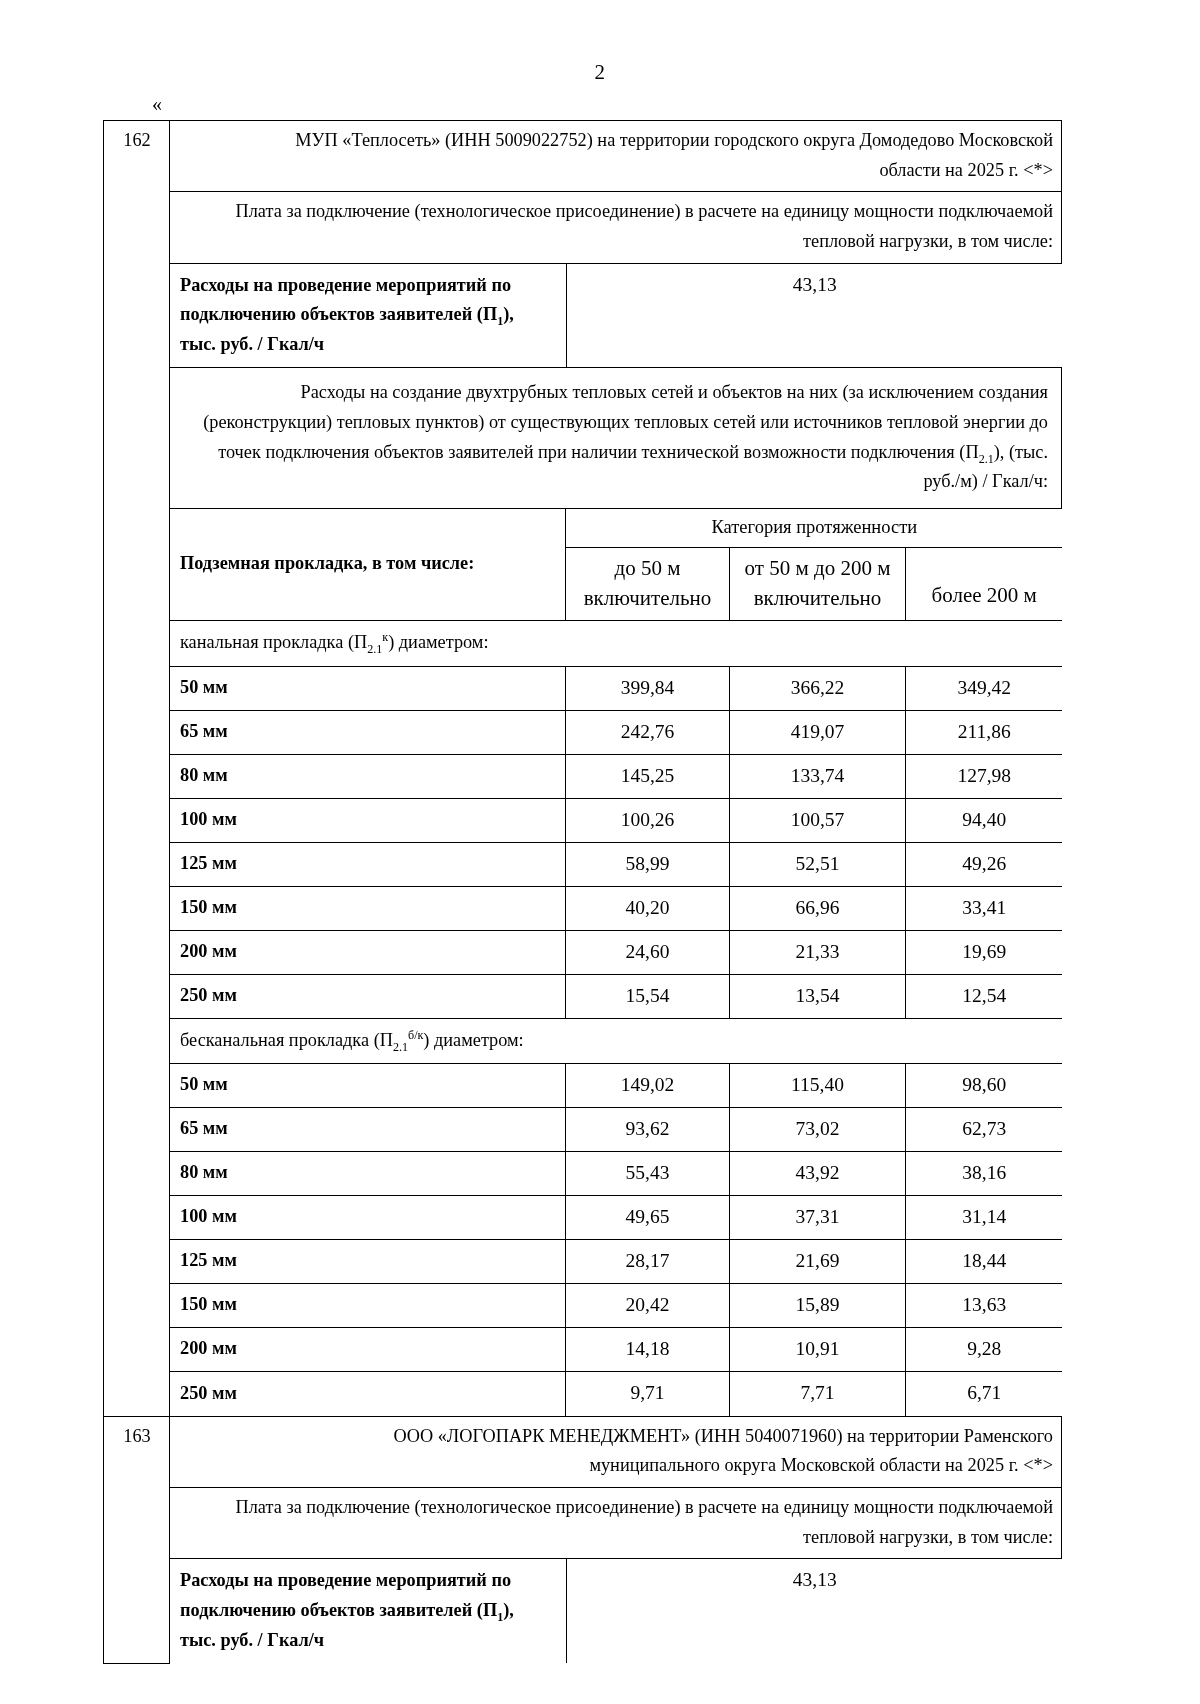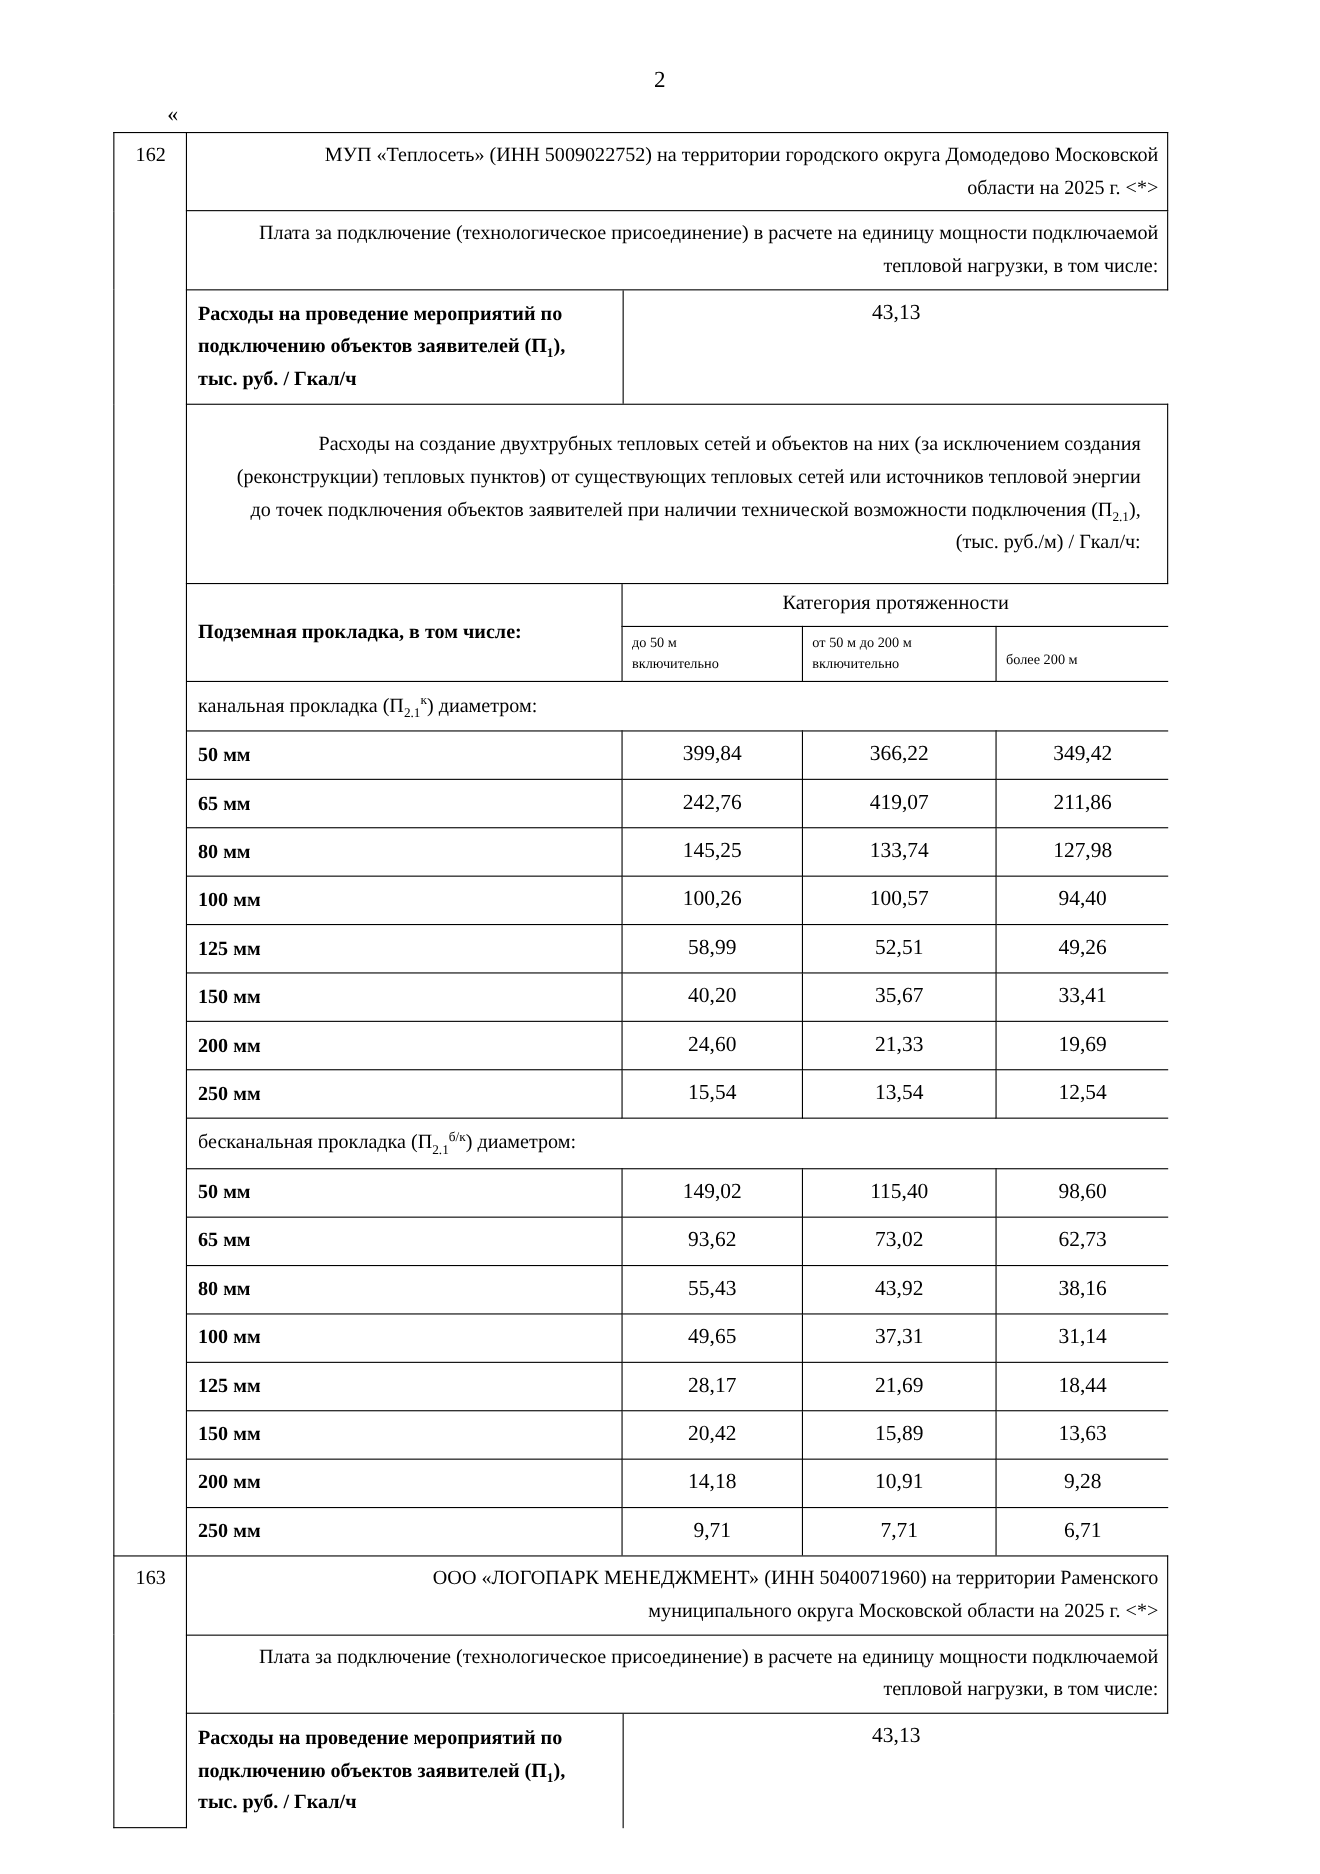--- a/index.html
+++ b/index.html
@@ -98,36 +98,37 @@
     font-size: 19.5px;
     margin-left: 48px;
   }
   .inner td.cat-head {
     text-align: center;
     font-size: 18.5px;
     padding-top: 4px;
     padding-bottom: 4px;
   }
   .inner td.sub-head {
-    font-size: 13px;
+    text-align: center;
+    font-size: 21px;
     line-height: 1.45;
     padding-top: 5px;
     padding-bottom: 6px;
   }
   .inner td.section {
     text-align: left;
     padding: 7px 9px 8px 10px;
     font-size: 18.3px;
   }
   .rowtall td { height: 44px; }
   sub, sup {
     font-size: 0.66em;
     line-height: 0;
   }
-  .pp { margin: 16px; }
+  .pp { margin: 5px; }
 </style>
 </head>
 <body>
 
 <div class="page">
 
   <div class="page-number">2</div>
 
 
   <div class="quote-open">«</div>
@@ -234,21 +235,21 @@
               </tr>
               <tr class="rowtall">
                 <td class="lbl" style="border-left:none">125 мм</td>
                 <td class="num">58,99</td>
                 <td class="num">52,51</td>
                 <td class="num" style="border-right:none">49,26</td>
               </tr>
               <tr class="rowtall">
                 <td class="lbl" style="border-left:none">150 мм</td>
                 <td class="num">40,20</td>
-                <td class="num">35,67</td>
+                <td class="num">66,96</td>
                 <td class="num" style="border-right:none">33,41</td>
               </tr>
               <tr class="rowtall">
                 <td class="lbl" style="border-left:none">200 мм</td>
                 <td class="num">24,60</td>
                 <td class="num">21,33</td>
                 <td class="num" style="border-right:none">19,69</td>
               </tr>
               <tr class="rowtall">
                 <td class="lbl" style="border-left:none">250 мм</td>

